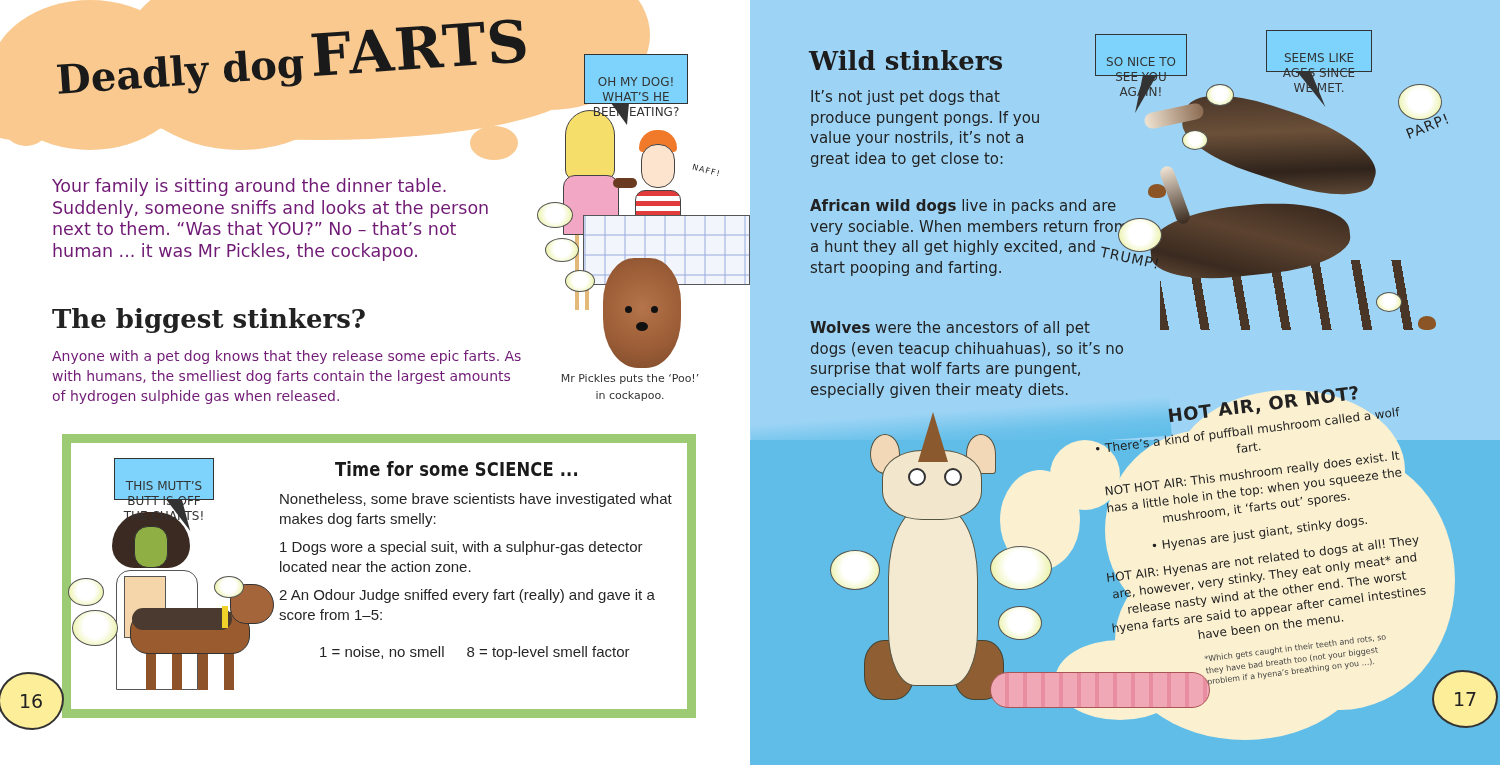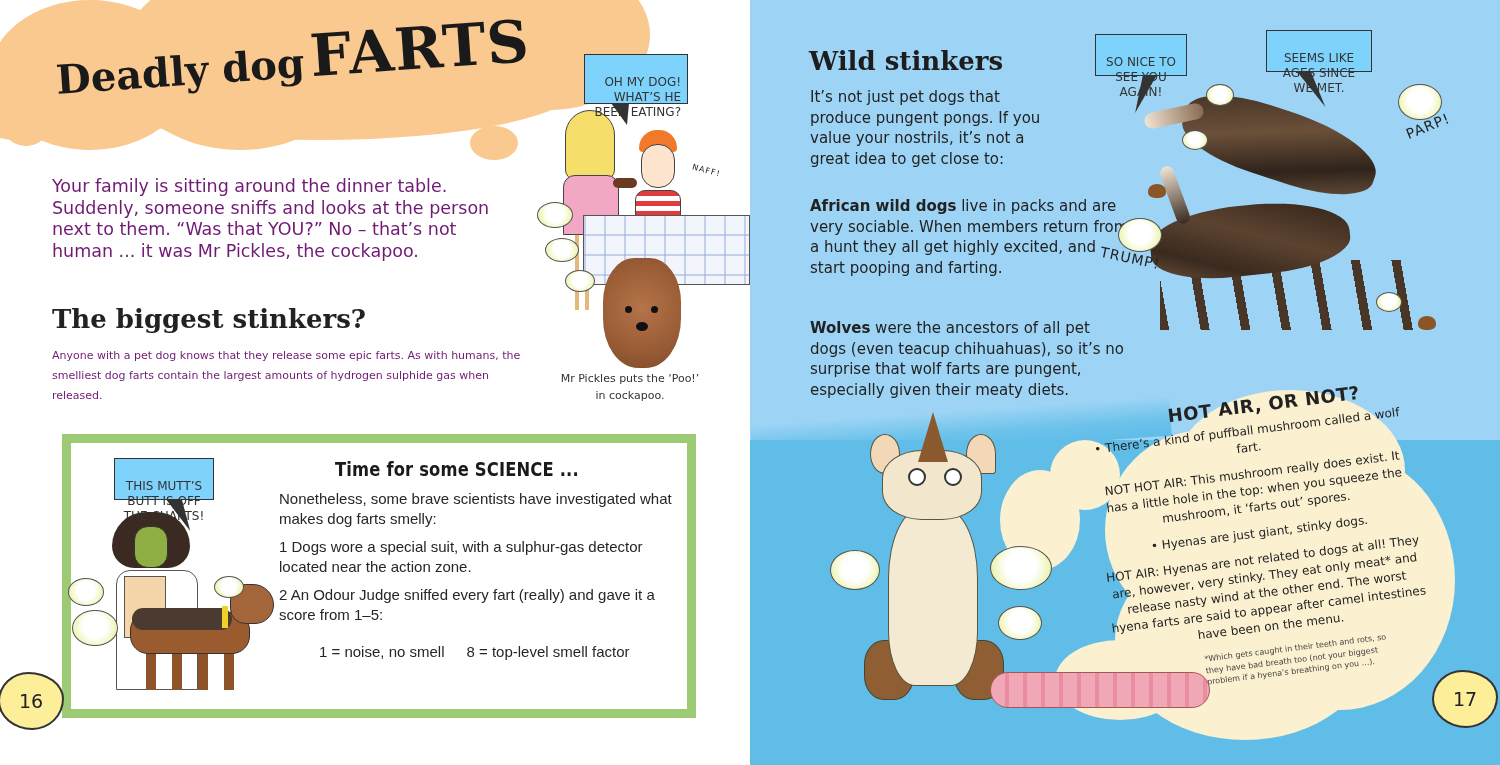--- a/index.html
+++ b/index.html
@@ -19,28 +19,28 @@
   .title-cloud span { position: absolute; background: #f9c98f; border-radius: 50%; }
   .title-text { position: absolute; left: 58px; top: 40px; font-family: "DejaVu Serif", serif; color: #1a1a1a;
     transform: rotate(-4deg); transform-origin: left bottom; white-space: nowrap; }
   .title-small { font-size: 40px; font-weight: bold; letter-spacing: 0px; }
   .title-big { font-size: 58px; font-weight: bold; letter-spacing: 1px; margin-left: 6px; }
 
   .body-text { position: absolute; font-family: "DejaVu Sans", sans-serif; color: #701a75; }
   .intro { left: 52px; top: 176px; width: 470px; font-size: 17.5px; line-height: 21.5px; }
   .h-sub { position: absolute; font-family: "DejaVu Serif", serif; color: #222; }
   .h-stinkers { left: 52px; top: 304px; font-size: 26px; }
-  .para2 { left: 52px; top: 346px; width: 470px; font-size: 11px; line-height: 20px; }
+  .para2 { left: 52px; top: 346px; width: 470px; font-size: 14px; line-height: 20px; }
 
   .caption { position: absolute; left: 560px; top: 370px; width: 140px; text-align: center; font-size: 11px; line-height: 17px; color: #333; font-family: "DejaVu Sans", sans-serif; }
 
   
   .bubble { position: absolute; background: #7dd3fc; border: 1.5px solid #333; font-size: 12px; line-height: 15px; text-align: center; color: #333; font-family: "DejaVu Sans", sans-serif; padding: 20px 6px; text-transform: uppercase; }
   .bubble::after { content: ""; position: absolute; width: 0; height: 0; }
-  .b-oh { left: 584px; top: 54px; width: 104px; height: 50px; text-align: right; }
+  .b-oh { left: 584px; top: 54px; width: 104px; height: 50px; }
   .b-oh::after { left: 30px; bottom: -22px; border-left: 8px solid transparent; border-right: 10px solid transparent; border-top: 22px solid #333; transform: skewX(20deg); }
   .b-mutt { left: 114px; top: 458px; width: 100px; height: 40px; }
   .b-mutt::after { left: 60px; bottom: -32px; border-left: 6px solid transparent; border-right: 10px solid transparent; border-top: 32px solid #333; transform: skewX(30deg); }
   .b-nice { left: 1095px; top: 34px; width: 92px; height: 38px; }
   .b-nice::after { left: 40px; bottom: -38px; border-left: 6px solid transparent; border-right: 8px solid transparent; border-top: 38px solid #333; transform: skewX(-20deg); }
   .b-ages { left: 1266px; top: 30px; width: 106px; height: 40px; }
   .b-ages::after { left: 40px; bottom: -36px; border-left: 8px solid transparent; border-right: 6px solid transparent; border-top: 36px solid #333; transform: skewX(30deg); }
 
   
   .illus { position: absolute; }

